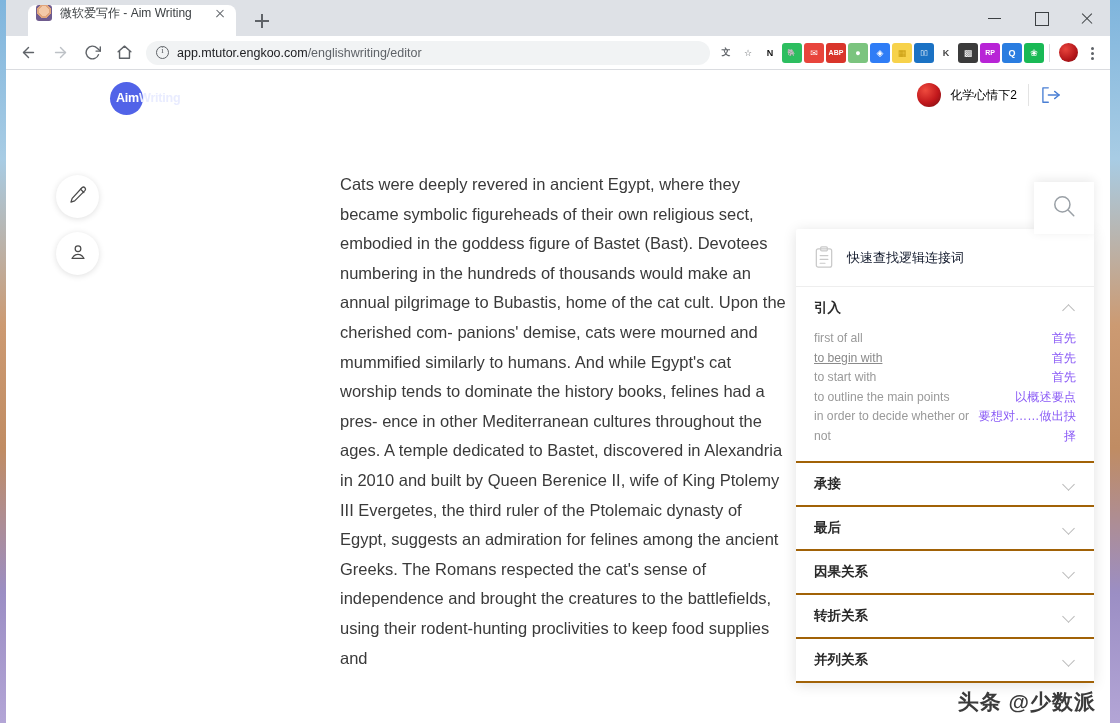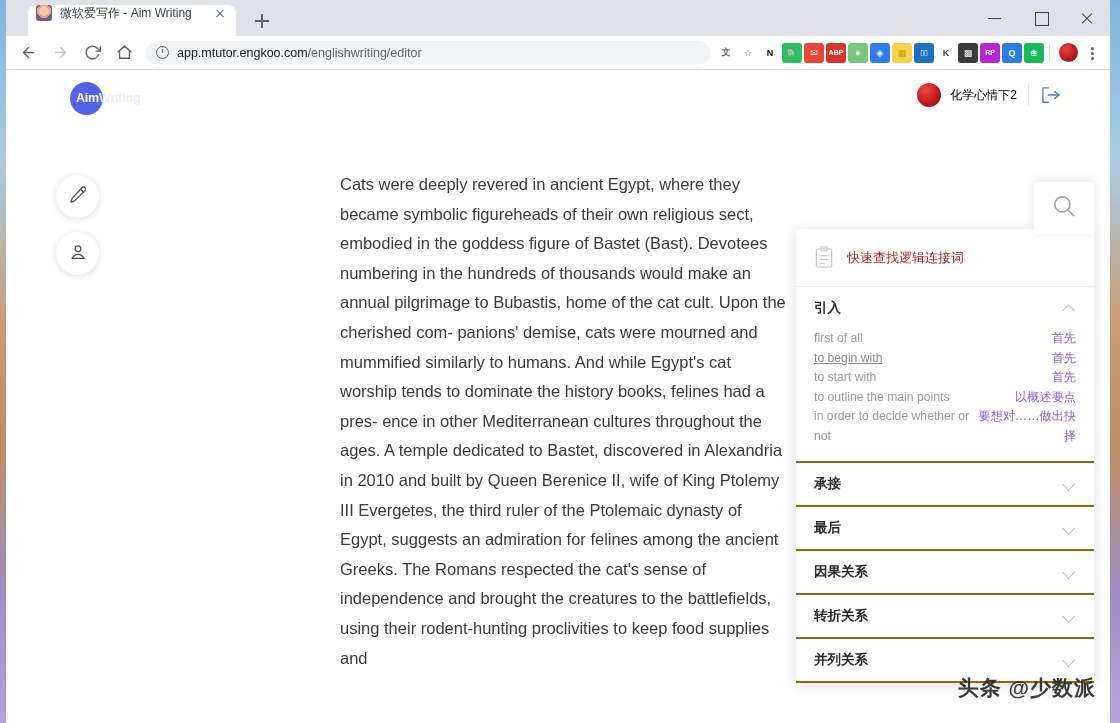--- a/index.html
+++ b/index.html
@@ -147,21 +147,21 @@
   #page {
     position: relative;
     height: calc(723px - 36px - 35px);
     background: #ffffff;
     overflow: hidden;
   }
 
   
   #app-header {
     height: 58px; position: relative;
-    display: flex; align-items: center;
+    display: flex; align-items: center; margin-left: 40px;
   }
   #logo { position: absolute; left: 64px; top: 12px; display: flex; align-items: center; }
   .logo-circle {
     width: 33px; height: 33px; border-radius: 50%;
     background: #5163e8;
   }
   .logo-text {
     position: absolute; left: 6px; top: 9px;
     font-size: 12.5px; font-weight: bold; color: #ffffff;
     letter-spacing: -0.2px; white-space: nowrap;
@@ -231,21 +231,21 @@
     cursor: pointer;
   }
   #panel-search {
     height: 58px;
     display: flex; align-items: center;
     padding: 0 18px;
     border-bottom: 1px solid #eeeeee;
     gap: 13px;
   }
   .clipboard-icon { width: 20px; height: 23px; flex: 0 0 20px; }
-  .search-placeholder { font-size: 13px; color: #b91c1c; }
+  .search-placeholder { font-size: 13px; color: #0f172a; }
 
   .acc-section { border-bottom: 2px solid #a16207; }
   .acc-header {
     height: 42px;
     display: flex; align-items: center; justify-content: space-between;
     padding: 0 18px;
     cursor: pointer;
   }
   .acc-title { font-size: 13.5px; color: #2a2a2a; font-weight: bold; }
   .chev { width: 13px; height: 8px; position: relative; }
@@ -265,21 +265,21 @@
     line-height: 19.6px;
     color: #9a9a9a;
   }
   .phrase-en { flex: 0 0 160px; }
   .phrase-en.hovered { text-decoration: underline; color: #8a8a8a; }
   .phrase-zh { flex: 1 1 auto; color: #8b5cf6; text-align: right; }
 
   
   #watermark {
     position: absolute;
-    right: 14px; bottom: 20px;
+    right: 14px; bottom: 6px;
     font-size: 21px; font-weight: bold;
     color: #2b2b2b;
     letter-spacing: 1px;
     opacity: 0.92;
     white-space: nowrap;
   }
 </style>
 </head>
 <body>
 

